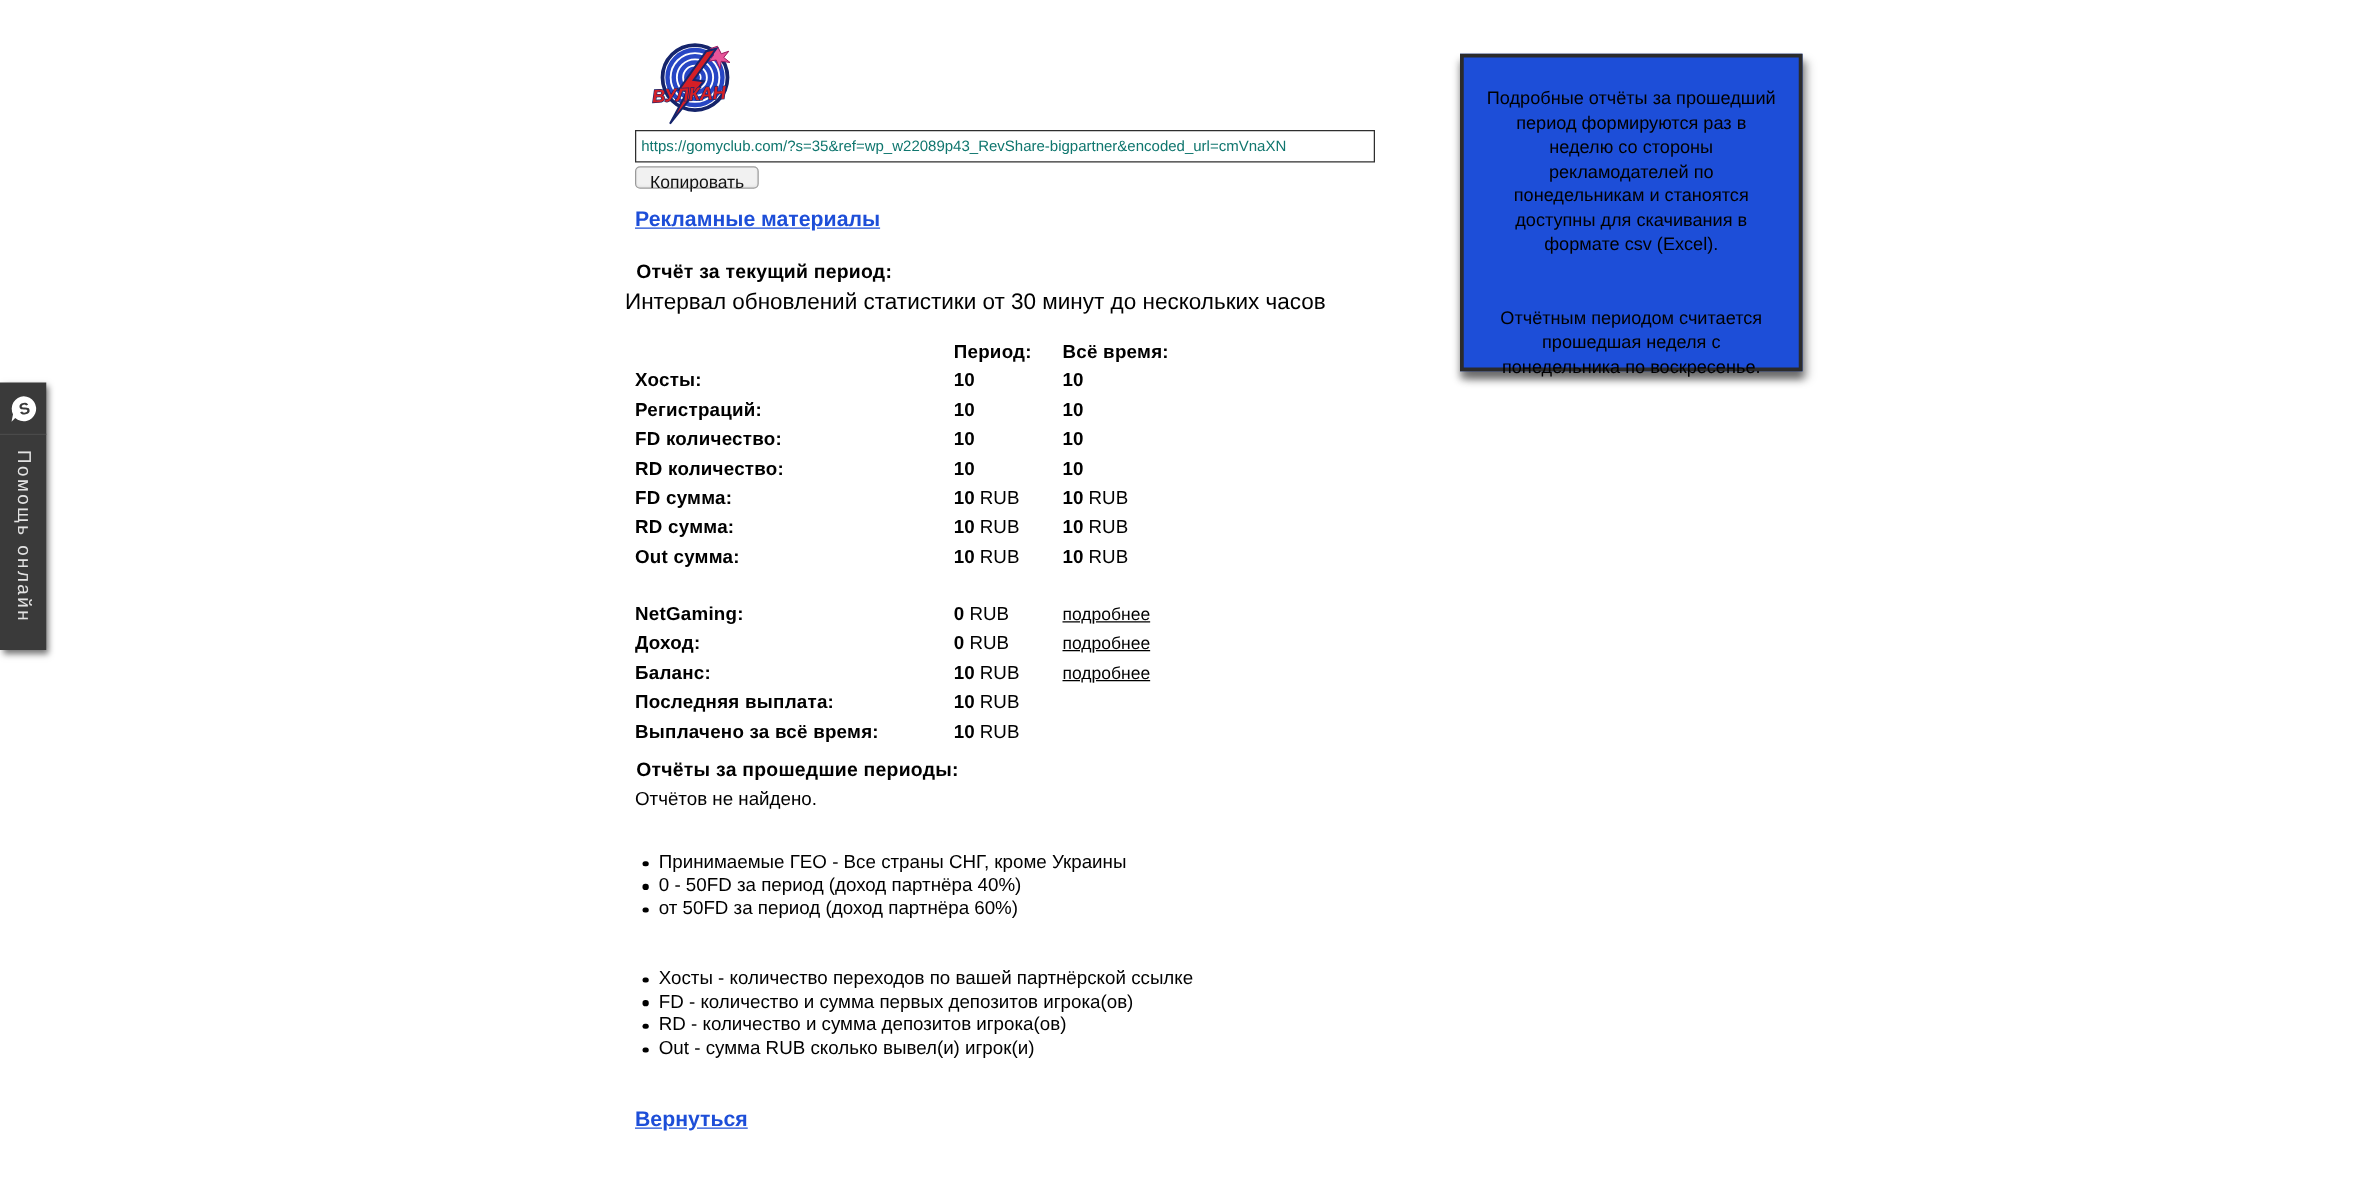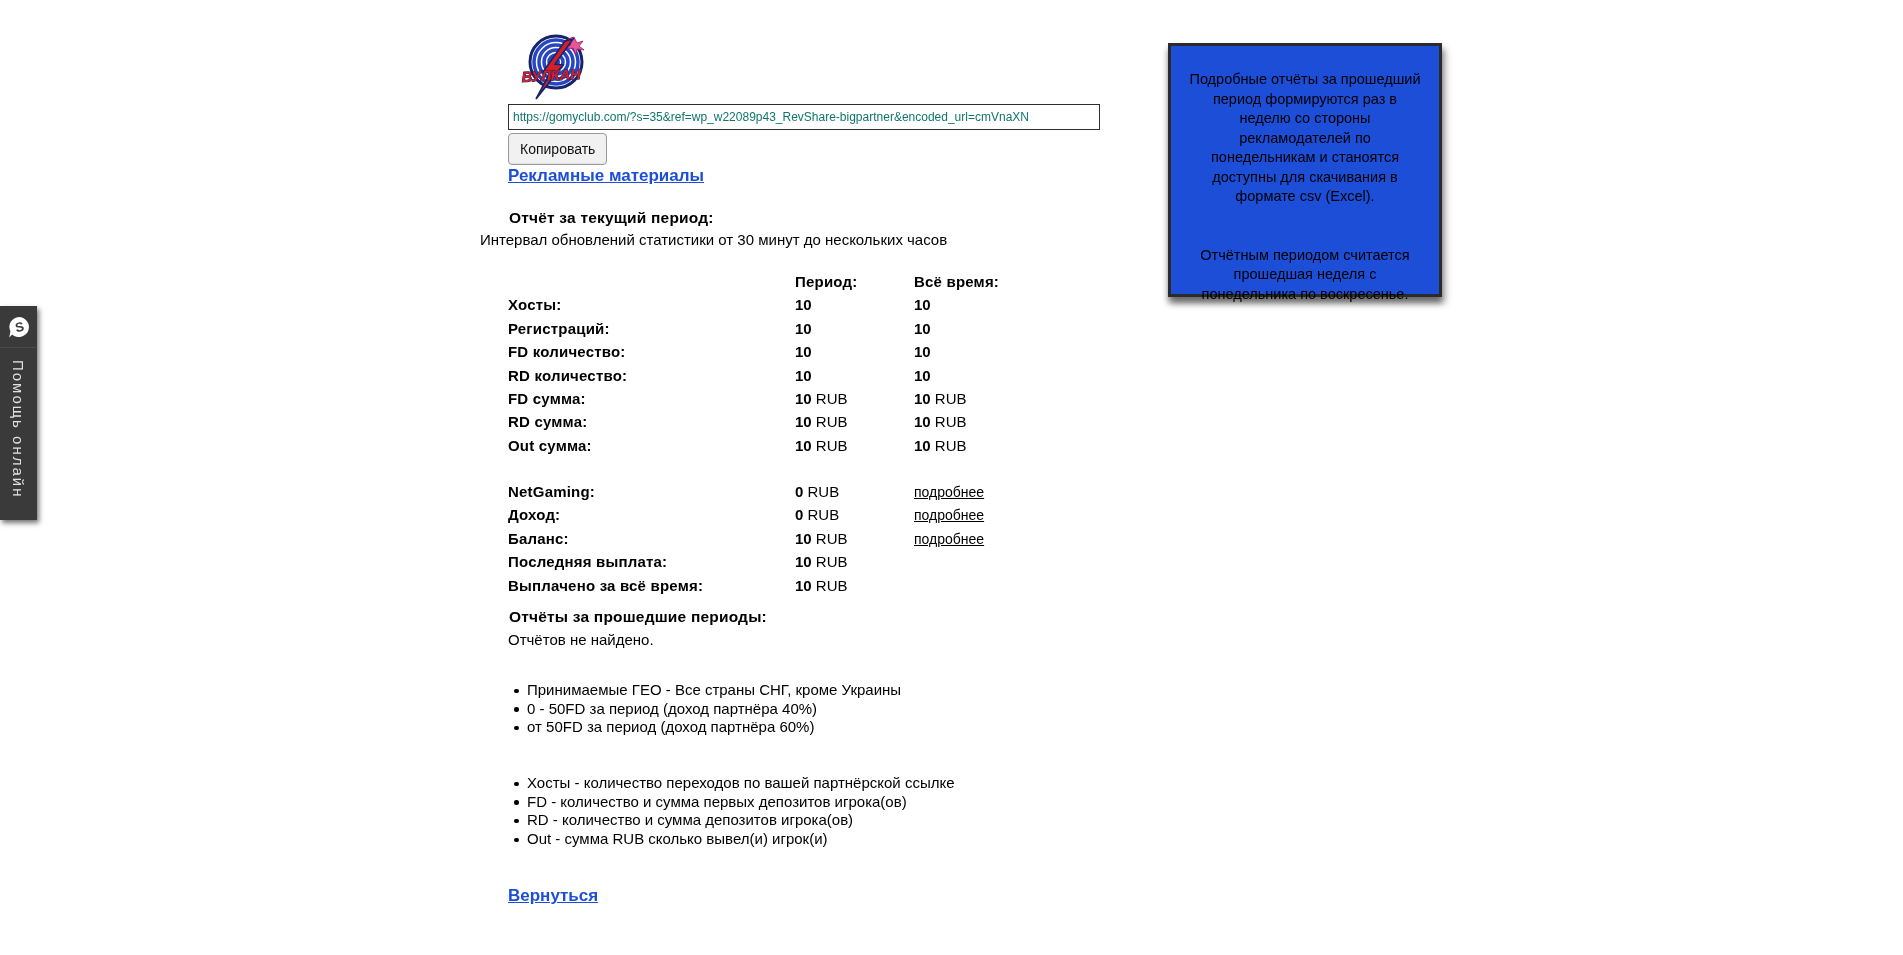--- a/index.html
+++ b/index.html
@@ -17,47 +17,47 @@
   .logo { left: 518px; top: 33px; width: 74px; height: 68px; cursor: pointer; }
 
   
   .url-input {
     left: 508px; top: 104px; width: 592px; height: 26px;
     border: 1px solid #2e2e2e; background: #fff;
     font-family: "Liberation Sans", sans-serif;
     font-size: 12px; padding: 2px 4px; color: #0f766e;
   }
   .copy-btn {
-    left: 508px; top: 133px; height: 32px;
+    left: 508px; top: 133px; height: 18px;
     background: #f1f1f1;
     border: 1px solid #9a9a9a; border-radius: 4px;
     font-family: "Liberation Sans", sans-serif;
     font-size: 14px; color: #111;
     padding: 3px 11px; cursor: pointer;
     box-shadow: inset 0 -1px 2px rgba(0,0,0,0.06);
   }
 
   
   .red-link {
     color: #1d4ed8; font-weight: bold; font-size: 17px;
     text-decoration: underline; cursor: pointer; display: inline-block;
   }
   .materials { left: 508px; top: 166px; }
   .back-link { left: 508px; top: 886px; }
 
   
   .sec-title { font-weight: bold; font-size: 15.5px; letter-spacing: 0.2px; }
   .cur-title { left: 509px; top: 209px; }
-  .cur-sub   { left: 480px; top: 231px; font-size: 15px; }
+  .cur-sub   { left: 500px; top: 231px; font-size: 18px; }
 
   
   .stats { left: 508px; width: 470px; }
   .stats-main { top: 270px; }
   .stats-summary { top: 480px; }
-  .srow { display: grid; grid-template-columns: 255px 87px 128px; height: 23.4px; line-height: 23.4px; gap: 32px; }
+  .srow { display: grid; grid-template-columns: 255px 87px 128px; height: 23.4px; line-height: 23.4px; }
   .cell { font-size: 15px; white-space: nowrap; }
   .cell.lbl { font-weight: bold; letter-spacing: 0.2px; }
   .cell b { font-weight: bold; }
   .unit { font-weight: normal; }
   .details-link { color: #000; font-size: 14px; text-decoration: underline; cursor: pointer; }
 
   .past-title { left: 509px; top: 608px; }
   .past-empty { left: 508px; top: 631px; font-size: 15px; }
 
   

